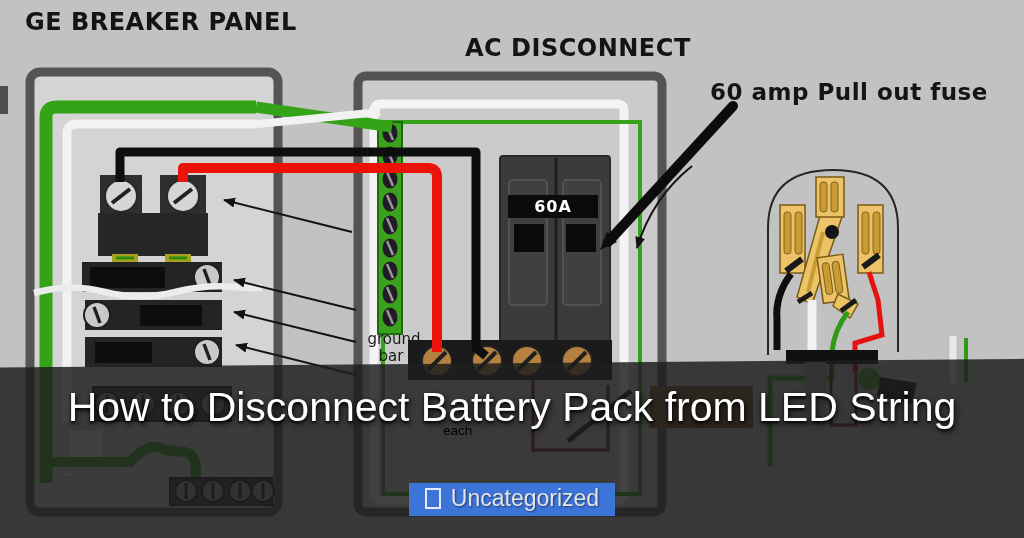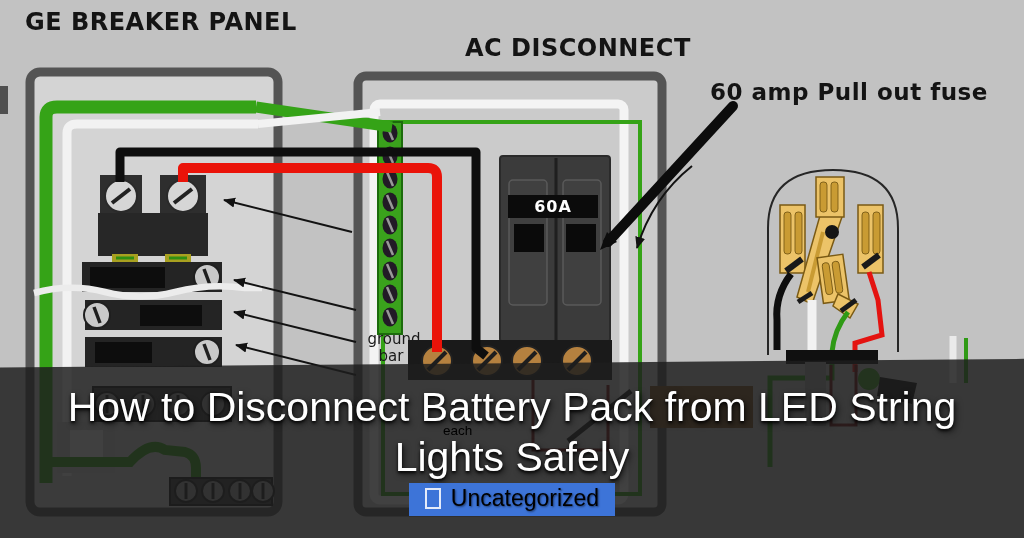--- a/index.html
+++ b/index.html
@@ -30,21 +30,21 @@
     position:absolute; z-index:3; left:0; right:0; text-align:center;
     color:#ffffff; font-size:41px; font-weight:400; line-height:46px;
     text-shadow:0 2px 3px rgba(0,0,0,.9), 2px 3px 6px rgba(0,0,0,.65);
     white-space:nowrap;
   }
   #hero-line1 { top:384px; }
   #hero-line2 { top:434px; }
   .badge-row { position:absolute; z-index:3; top:483px; left:0; right:0; text-align:center; }
   .badge {
     display:inline-flex; align-items:center; gap:10px;
-    background:#3d74d8; color:#000000; font-size:23px; line-height:1;
+    background:#3d74d8; color:#e5e5e5; font-size:23px; line-height:1;
     padding:4px 16px 6px 16px; cursor:pointer;
     text-shadow:1px 1px 2px rgba(0,0,0,.5);
   }
   .glyph-box { display:inline-block; width:12px; height:17px;
     border:2px solid #e4ebfa; background:transparent; }
 </style>
 </head>
 <body>
 
 <div class="stage">
@@ -253,21 +253,20 @@
 
   <text x="25" y="30" class="lbl-big">GE BREAKER PANEL</text>
   <text x="465" y="56" class="lbl-big">AC DISCONNECT</text>
   <text x="710" y="100" class="lbl-fuse">60 amp Pull out fuse</text>
 </svg>
 
 <div class="overlay"></div>
 <div class="each-label">each</div>
 
 <div class="hero-title" id="hero-line1">How to Disconnect Battery Pack from LED String</div>
-<div class="hero-title" id="hero-line2">Lights Safely</div>
 
 <div class="badge-row">
   <span class="badge">
     <span class="glyph-box"></span>
     <span>Uncategorized</span>
   </span>
 </div>
 
 </div>
 

